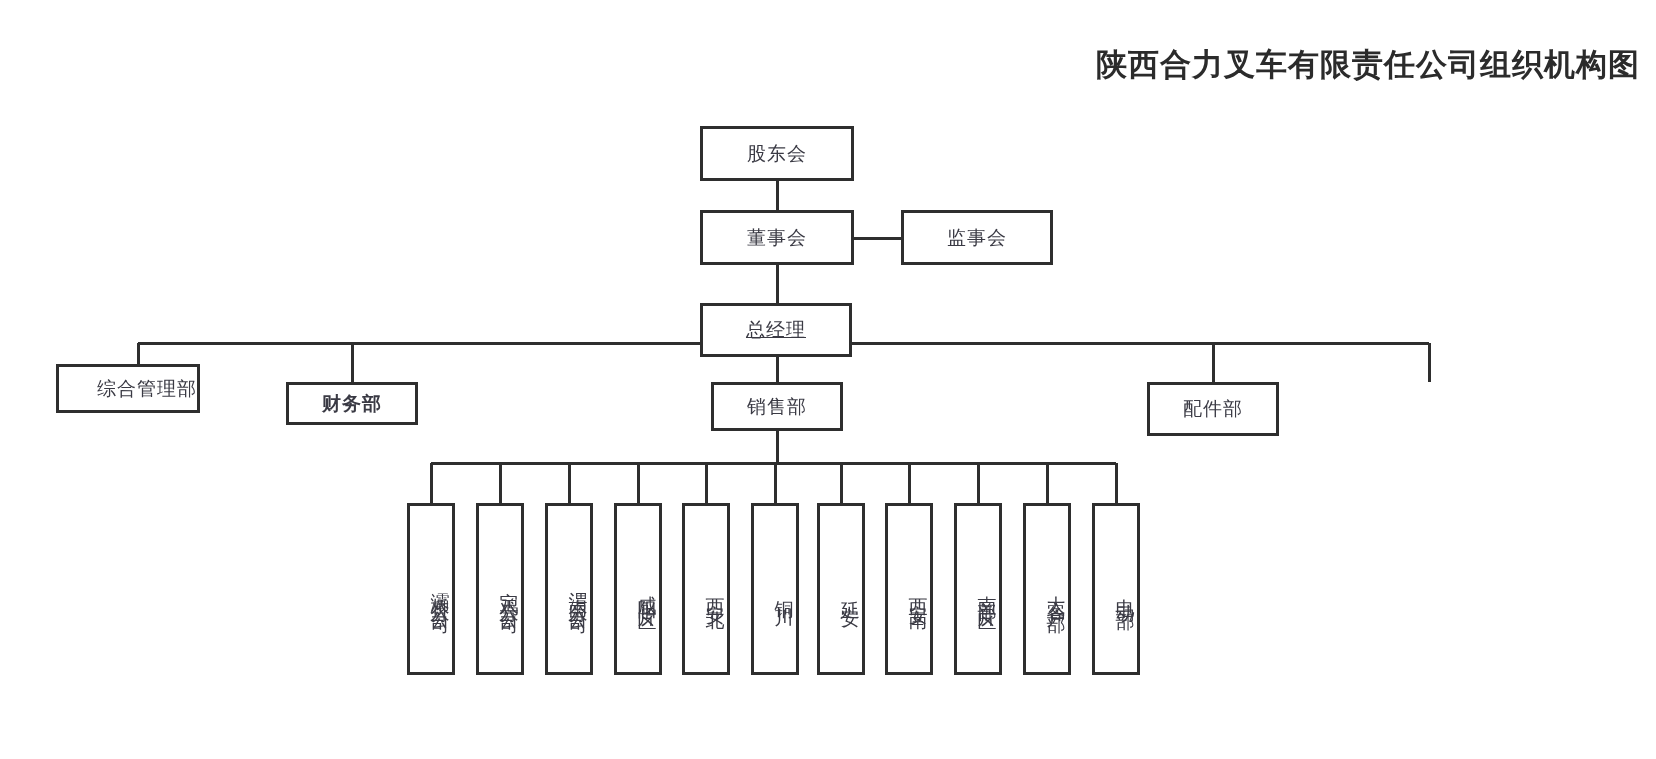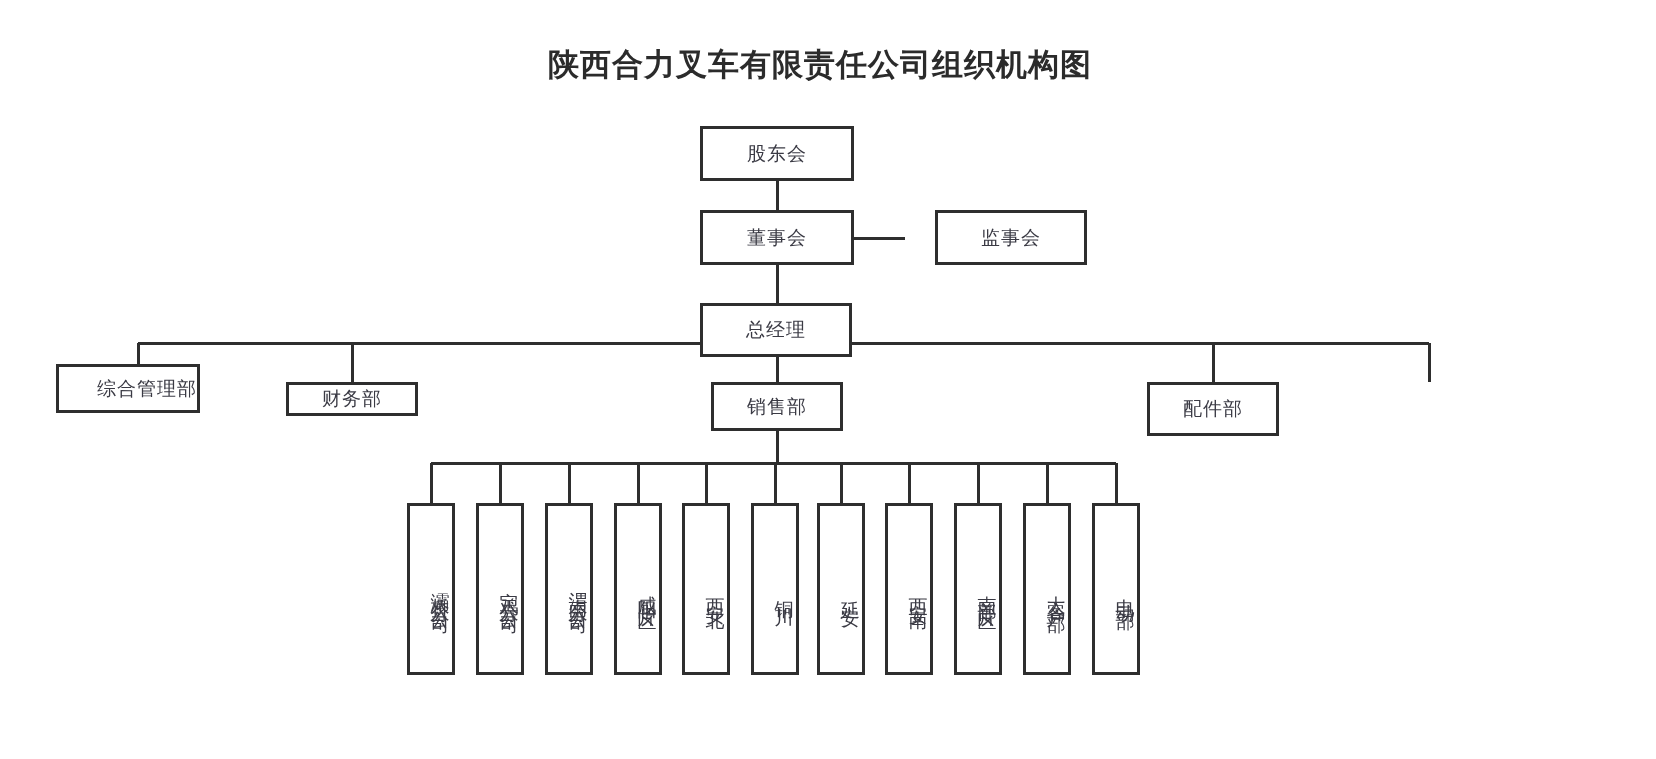--- a/index.html
+++ b/index.html
@@ -17,21 +17,21 @@
     width: 1656px;
     height: 759px;
     background: #ffffff;
     overflow: hidden;
   }
   #title {
     position: absolute;
     left: 0;
     top: 44px;
     width: 1640px;
-    text-align: center;
+    text-align: right;
     font-size: 31px;
     font-weight: bold;
     color: #2b2b2b;
     letter-spacing: 1px;
     font-family: "DejaVu Sans", "Liberation Sans", sans-serif;
   }
   
   #lines {
     position: absolute;
     left: 0;
@@ -107,33 +107,33 @@
   </svg>
 
   <div class="node" style="left:700px; top:210px; width:154px; height:55px;">
     <span>董事会</span>
   </div>
 
   <div class="node" style="left:700px; top:126px; width:154px; height:55px;">
     <span>股东会</span>
   </div>
 
-  <div class="node" style="left:935px; top:210px; width:152px; height:55px;">
+  <div class="node" style="left:901px; top:210px; width:152px; height:55px;">
     <span>监事会</span>
   </div>
 
-  <div class="node" style="left:700px; top:303px; width:152px; height:54px;">
+  <div class="node" style="left:700px; top:303px; width:152px; height:54px;text-decoration:underline;">
     <span>总经理</span>
   </div>
 
   <div class="node" style="left:56px; top:364px; width:144px; height:49px;justify-content:flex-end;">
     <span>综合管理部</span>
   </div>
 
-  <div class="node" style="left:286px; top:382px; width:132px; height:34px;">
+  <div class="node" style="left:286px; top:382px; width:132px; height:43px;font-weight:bold;">
     <span>财务部</span>
   </div>
 
   <div class="node" style="left:711px; top:382px; width:132px; height:49px;justify-content:center;">
     <span>销售部</span>
   </div>
 
   <div class="node" style="left:1147px; top:382px; width:132px; height:54px;">
     <span>配件部</span>
   </div>

